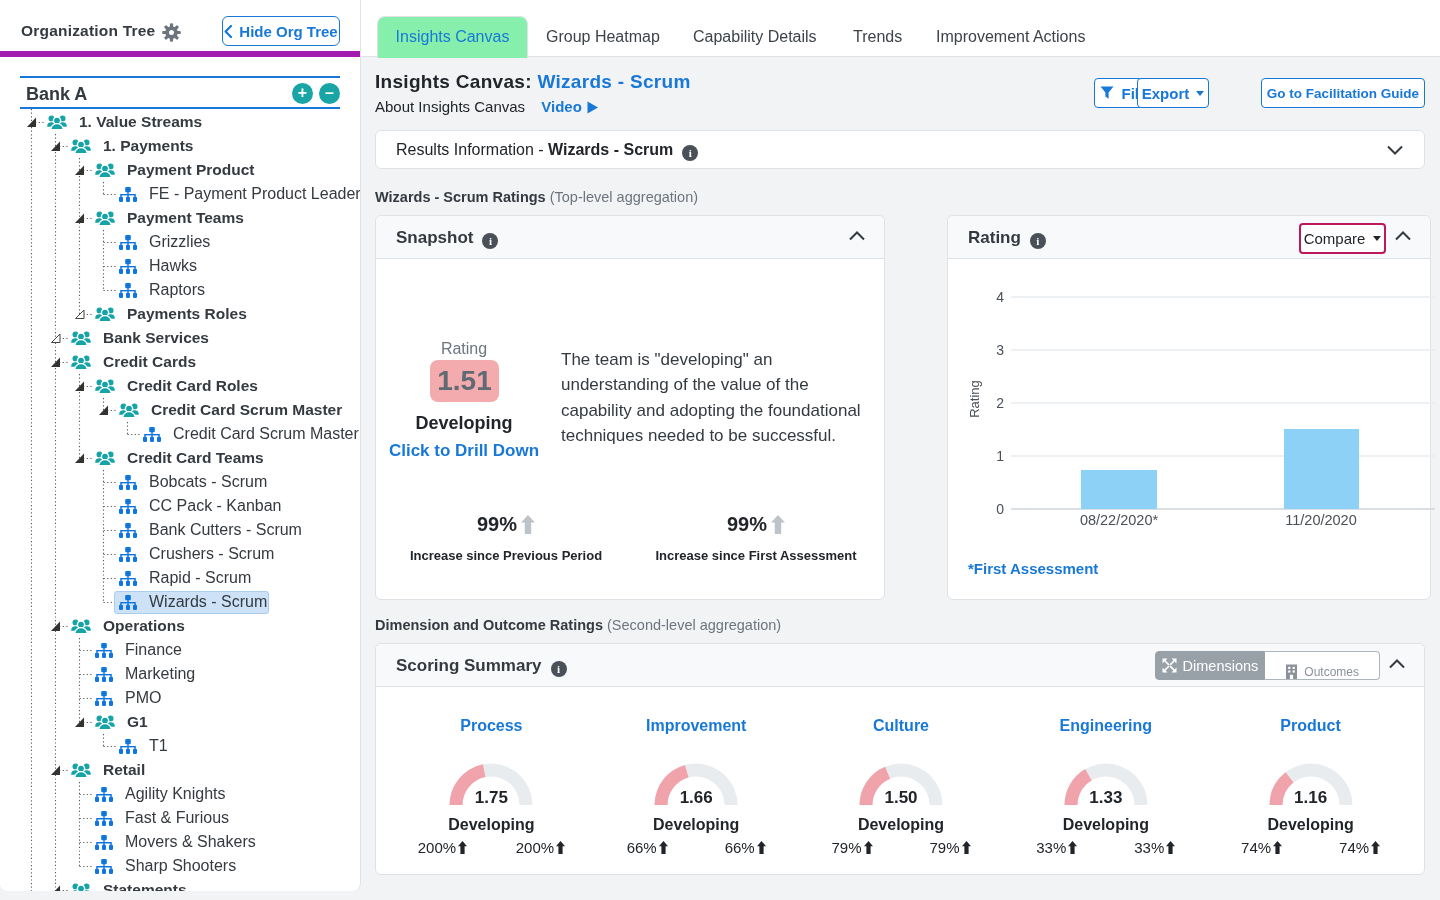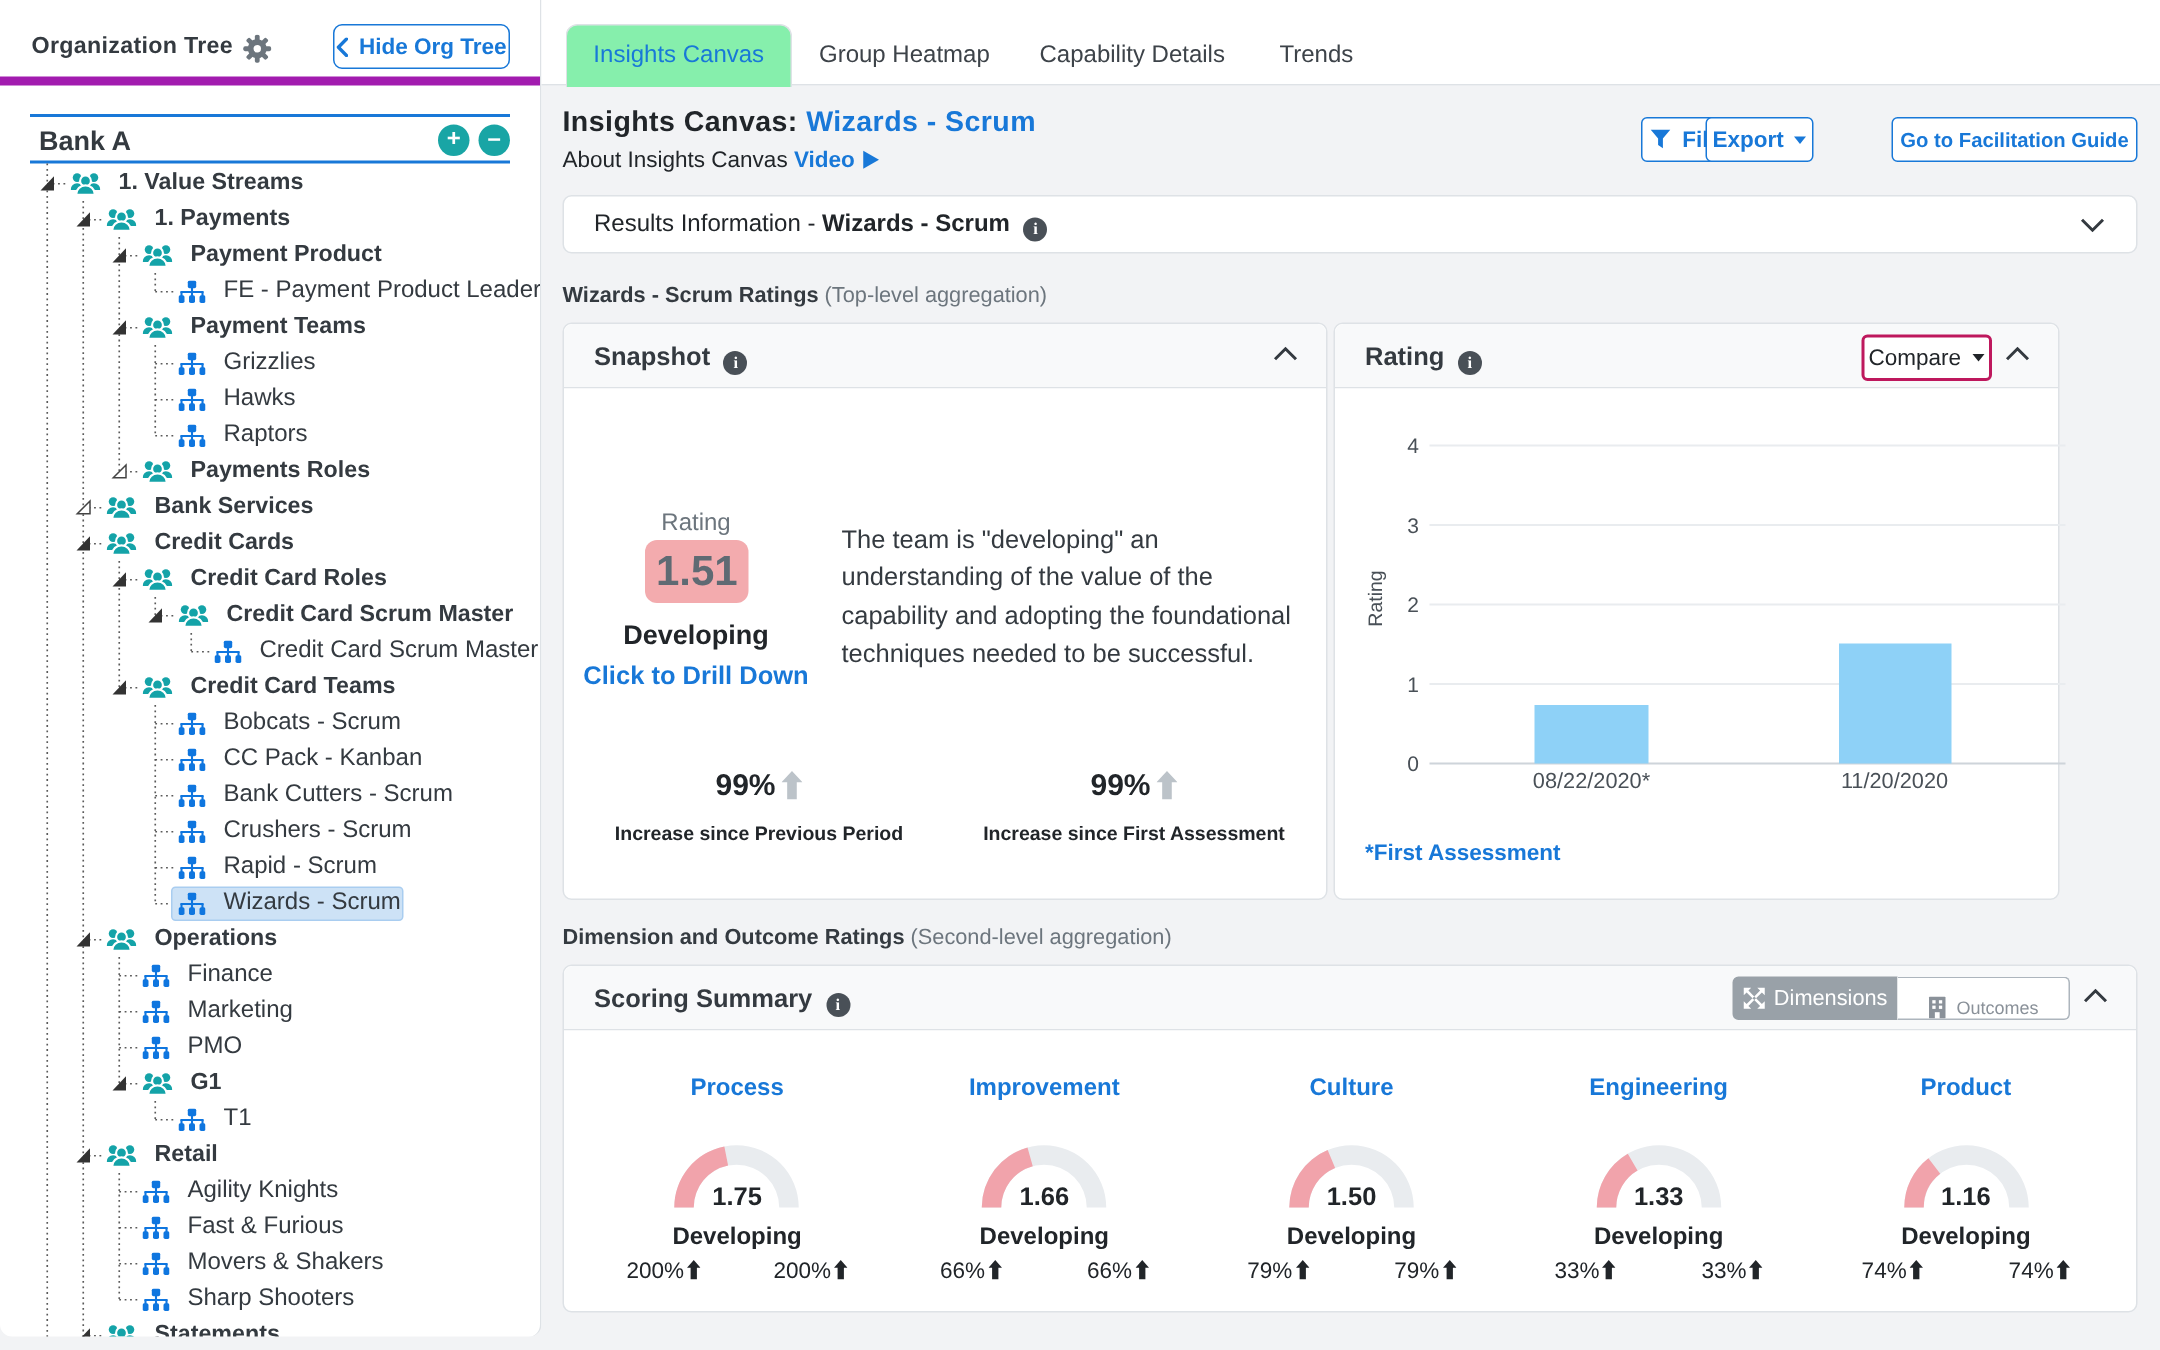--- a/index.html
+++ b/index.html
@@ -20,39 +20,39 @@
 .tr svg{flex:0 0 auto}
 #sel{position:absolute;left:114px;top:591px;width:155px;height:23px;background:#cde2f6;border:1px solid #a9cdf0;border-radius:3px}
 
 #main{position:absolute;left:361px;top:0;width:1079px;height:900px;background:#f2f3f5}
 #tabstrip{position:absolute;left:0;top:0;width:1079px;height:57px;background:#fff;border-bottom:1px solid #dee2e6}
 .tab{position:absolute;top:16px;height:41px;line-height:41px;font-size:16px;color:#3d4349}
 #atab{position:absolute;left:16px;top:16px;width:151px;height:42px;background:#86efac;border:1px solid #dee2e6;border-bottom:none;border-radius:8px 8px 0 0;z-index:3;color:#1878d8;font-weight:normal;font-size:16px;text-align:center;line-height:40px}
 #h1{position:absolute;left:14px;top:71px;font-size:19px;font-weight:bold;color:#212529;letter-spacing:0.3px}
 #h1 span{color:#1878d8}
 #sub{position:absolute;left:14px;top:98px;font-size:15px;color:#212529}
-#sub b{color:#1878d8;margin-left:0}
+#sub b{color:#1878d8;margin-left:12px}
 .obtn{position:absolute;top:78px;height:30px;border:1px solid #1878d8;border-radius:4px;background:#fff;color:#1878d8;font-size:15px;font-weight:bold;display:flex;align-items:center;justify-content:center;gap:7px}
 
 #resbar{position:absolute;left:14px;top:130px;width:1050px;height:39px;background:#fff;border:1px solid #dee2e6;border-radius:6px}
 #resbar .t{position:absolute;left:20px;top:10px;font-size:16px;color:#212529}
 .lbl{position:absolute;font-size:14.5px;font-weight:bold;color:#343a40}
 .lbl span{font-weight:normal;color:#6c757d}
 
 .card{position:absolute;background:#fff;border:1px solid #dee2e6;border-radius:6px}
 .chead{position:absolute;left:0;top:0;right:0;height:43px;background:#f8f9fa;border-bottom:1px solid #dee2e6;border-radius:6px 6px 0 0}
 .chead .t{position:absolute;left:20px;top:12px;font-size:17px;font-weight:bold;color:#343a40}
 .info{display:inline-block;width:16px;height:16px;border-radius:50%;background:#495057;color:#fff;font-size:11px;font-weight:bold;text-align:center;line-height:16px;vertical-align:-2px;margin-left:9px;font-family:"Liberation Serif",serif}
 .chev{position:absolute;right:19px;top:15px}
 
 #snap{left:14px;top:215px;width:510px;height:385px}
 .ctr{position:absolute;transform:translateX(-50%);white-space:nowrap}
 #pink{position:absolute;left:54px;top:144px;width:69px;height:42px;background:#f3abae;border-radius:8px;text-align:center;line-height:42px;font-size:28px;font-weight:bold;color:#5f6a73}
 
-#rcard{left:528px;top:215px;width:484px;height:385px}
+#rcard{left:586px;top:215px;width:484px;height:385px}
 #cmp{position:absolute;right:44px;top:7px;width:87px;height:31px;border:2px solid #be185d;border-radius:4px;background:#fff;font-size:15px;color:#212529;display:flex;align-items:center;justify-content:center;gap:8px}
 .caret{width:0;height:0;border-left:4.5px solid transparent;border-right:4.5px solid transparent;border-top:5.5px solid currentColor;display:inline-block}
 
 #score{left:14px;top:643px;width:1050px;height:232px}
 #toggle{position:absolute;right:44px;top:7px;height:29px;display:flex;font-size:15px;white-space:nowrap}
 #tg1{background:#99a1a8;color:#fff;border-radius:4px 0 0 4px;display:flex;align-items:center;gap:6px;padding:0 6px;border:1px solid #99a1a8;font-size:14.5px}
 #tg2{background:#fff;color:#8a9199;border:1px solid #adb5bd;border-left:none;border-radius:0 4px 4px 0;display:flex;align-items:flex-end;gap:6px;padding:0 20px;font-size:12px}
 .gcol{position:absolute;top:43px;width:210px;text-align:center}
 .gt{font-size:16px;font-weight:bold;color:#1878d8;position:absolute;top:30px;width:100%;text-align:center}
 .gval{position:absolute;top:101px;width:100%;text-align:center;font-size:17px;font-weight:bold;color:#212529}
@@ -599,20 +599,21 @@
       </div>
     </div>
 </div>
 
 <div id="main">
 <div id="tabstrip"></div>
 <div id="atab">Insights Canvas</div>
 <div class="tab" style="left:185px">Group Heatmap</div>
 <div class="tab" style="left:332px">Capability Details</div>
 <div class="tab" style="left:492px">Trends</div>
+<div class="tab" style="left:575px">Improvement Actions</div>
 <div id="h1">Insights Canvas: <span>Wizards - Scrum</span></div>
 <div id="sub">About Insights Canvas <b>Video <svg width="13" height="13" viewBox="0 0 13 13" style="vertical-align:-2px">
           <path d="M1.5 0.5 L12 6.5 L1.5 12.5 Z" fill="#1878d8"></path>
         </svg></b></div>
 <div class="obtn" style="left:733px;width:79px"><svg width="14" height="14" viewBox="0 0 14 14">
         <path d="M0.5 0.5 H13.5 L8.6 6.4 V12.8 L5.4 10.6 V6.4 Z" fill="#1878d8"></path>
       </svg>Filters</div>
 <div class="obtn" style="left:776px;width:72px">Export <span class="caret"></span></div>
 <div class="obtn" style="left:900px;width:164px;font-size:13.5px;white-space:nowrap">Go to Facilitation Guide</div>
 <div id="resbar">

